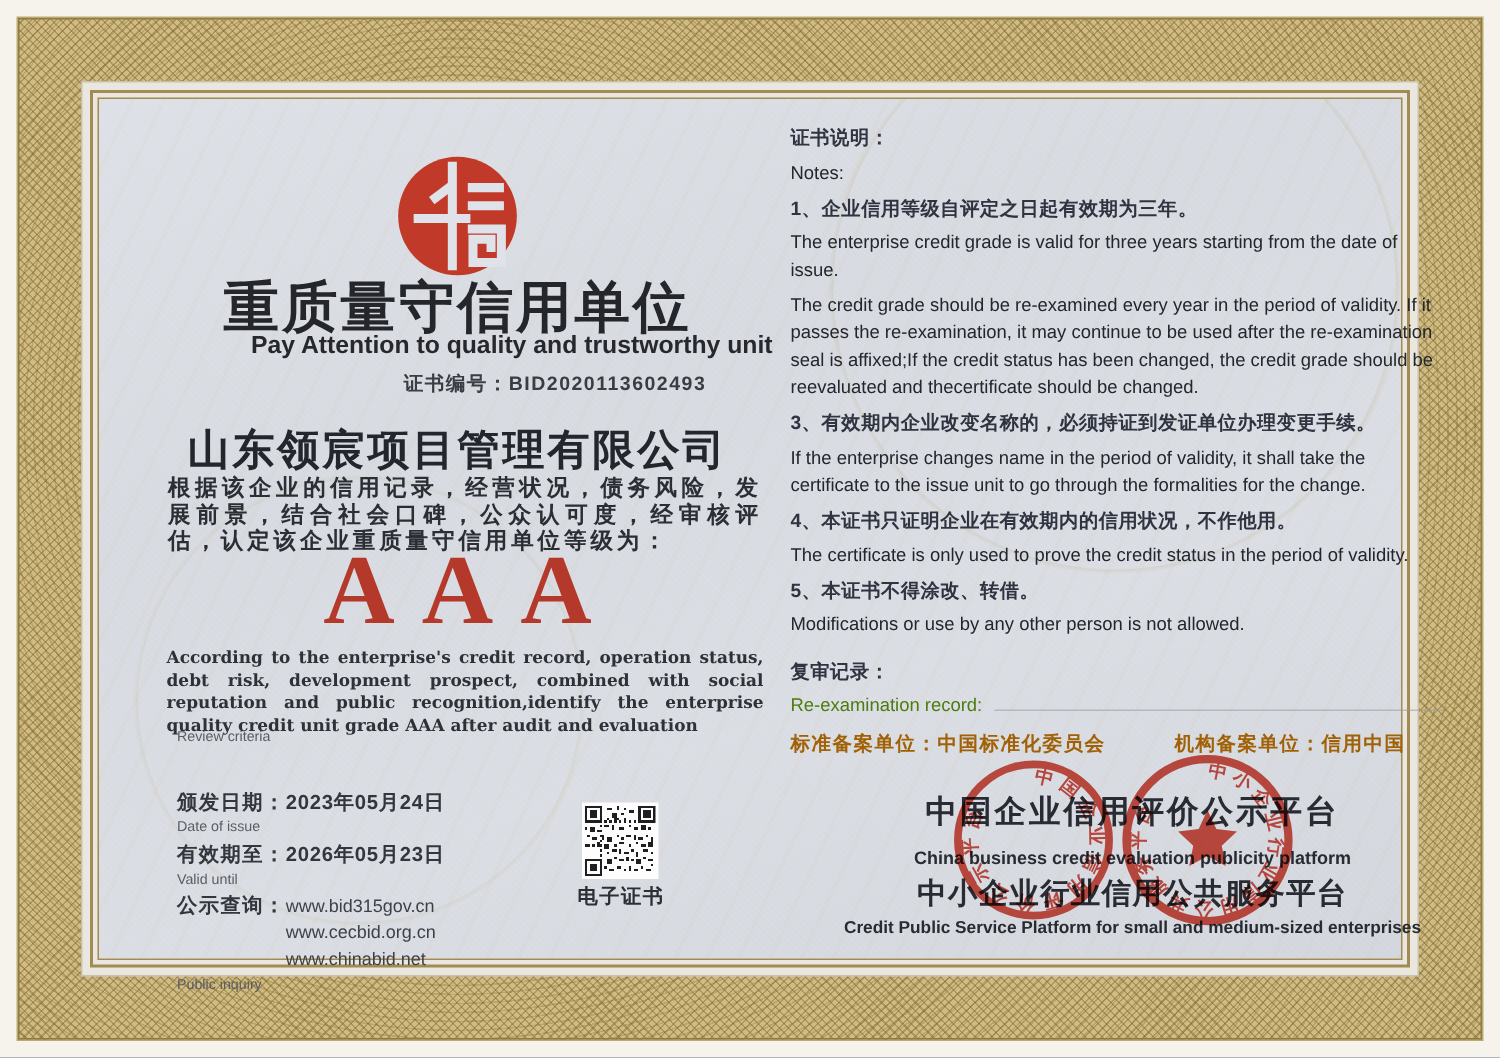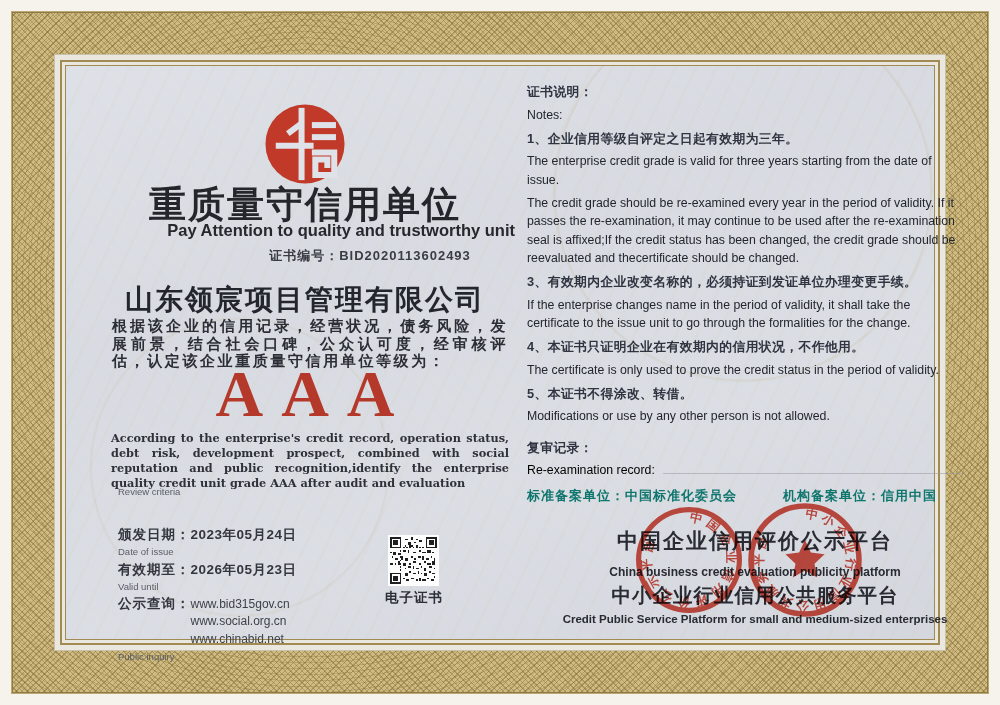--- a/index.html
+++ b/index.html
@@ -52,24 +52,24 @@
   .pub-inquiry{left:118px;top:651px;font-size:9.5px;color:#5a5d66;}
   .qr{left:390px;top:537px;width:47px;height:47px;background:#fdfdfd;box-shadow:0 0 0 2px #fdfdfd;}
   .qr-label{left:381px;top:589px;width:66px;text-align:center;font-size:13.5px;font-weight:700;color:#2c2f36;letter-spacing:1px;}
   
   .rnotes{left:527px;top:82px;width:438px;}
   .rnotes p{margin:0 0 4.5px;line-height:1.5;}
   .rnotes .cn{font-size:12.8px;color:#2f3440;letter-spacing:.4px;font-weight:600;}
   .rnotes .en{font-size:12.3px;color:#23262e;font-weight:500;}
   .reexam-cn{left:527px;top:440px;font-size:12.8px;font-weight:600;color:#2f3440;letter-spacing:.4px;}
   .reexam-row{left:527px;top:460px;width:436px;display:flex;align-items:baseline;}
-  .reexam-en{font-size:12.3px;color:#000000;font-weight:500;white-space:nowrap;}
+  .reexam-en{font-size:12.3px;color:#4d7c0f;font-weight:500;white-space:nowrap;}
   .reexam-fill{flex:1;border-bottom:1px solid #9a9aa2;height:13px;margin-left:8px;opacity:.55;}
   .filing{left:527px;top:487px;display:flex;gap:46px;font-size:13px;font-weight:700;
-          color:#0f766e;letter-spacing:1px;white-space:nowrap;}
+          color:#a16207;letter-spacing:1px;white-space:nowrap;}
   .platforms{left:540px;top:527px;width:430px;text-align:center;color:#282b32;}
   .platforms .p-cn1{font-size:21px;font-weight:700;letter-spacing:2px;margin:0 0 4px;}
   .platforms .p-en1{font-size:12px;font-weight:700;margin:10px 0 3px;}
   .platforms .p-cn2{font-size:19.5px;font-weight:700;letter-spacing:1px;margin:0 0 4px;}
   .platforms .p-en2{font-size:11.5px;font-weight:700;margin:0;}
   .seal{mix-blend-mode:multiply;opacity:.82;pointer-events:none;}
   .seal-left{left:633px;top:504px;width:112px;height:112px;}
   .seal-right{left:745px;top:500px;width:120px;height:120px;}
 </style>
 </head>
@@ -121,21 +121,21 @@
           <span class="flabel">有效期至：</span>
           <span class="fvalue">2026年05月23日</span>
         </div>
       <div class="fsub">Valid until</div>
     </div>
     <div class="abs f-inquiry">
       <div class="frow">
         <span class="flabel">公示查询：</span>
         <span class="urls">
           <span>www.bid315gov.cn</span>
-          <span>www.social.org.cn</span>
+          <span>www.cecbid.org.cn</span>
           <span>www.chinabid.net</span>
         </span>
       </div>
     </div>
     <div class="abs pub-inquiry">Public inquiry</div>
 
     <div class="abs qr">
       <svg viewBox="0 0 29 29" width="47" height="47" shape-rendering="crispEdges">
         <rect width="29" height="29" fill="#fdfdfd"></rect>
         <g fill="#1f1f22">

